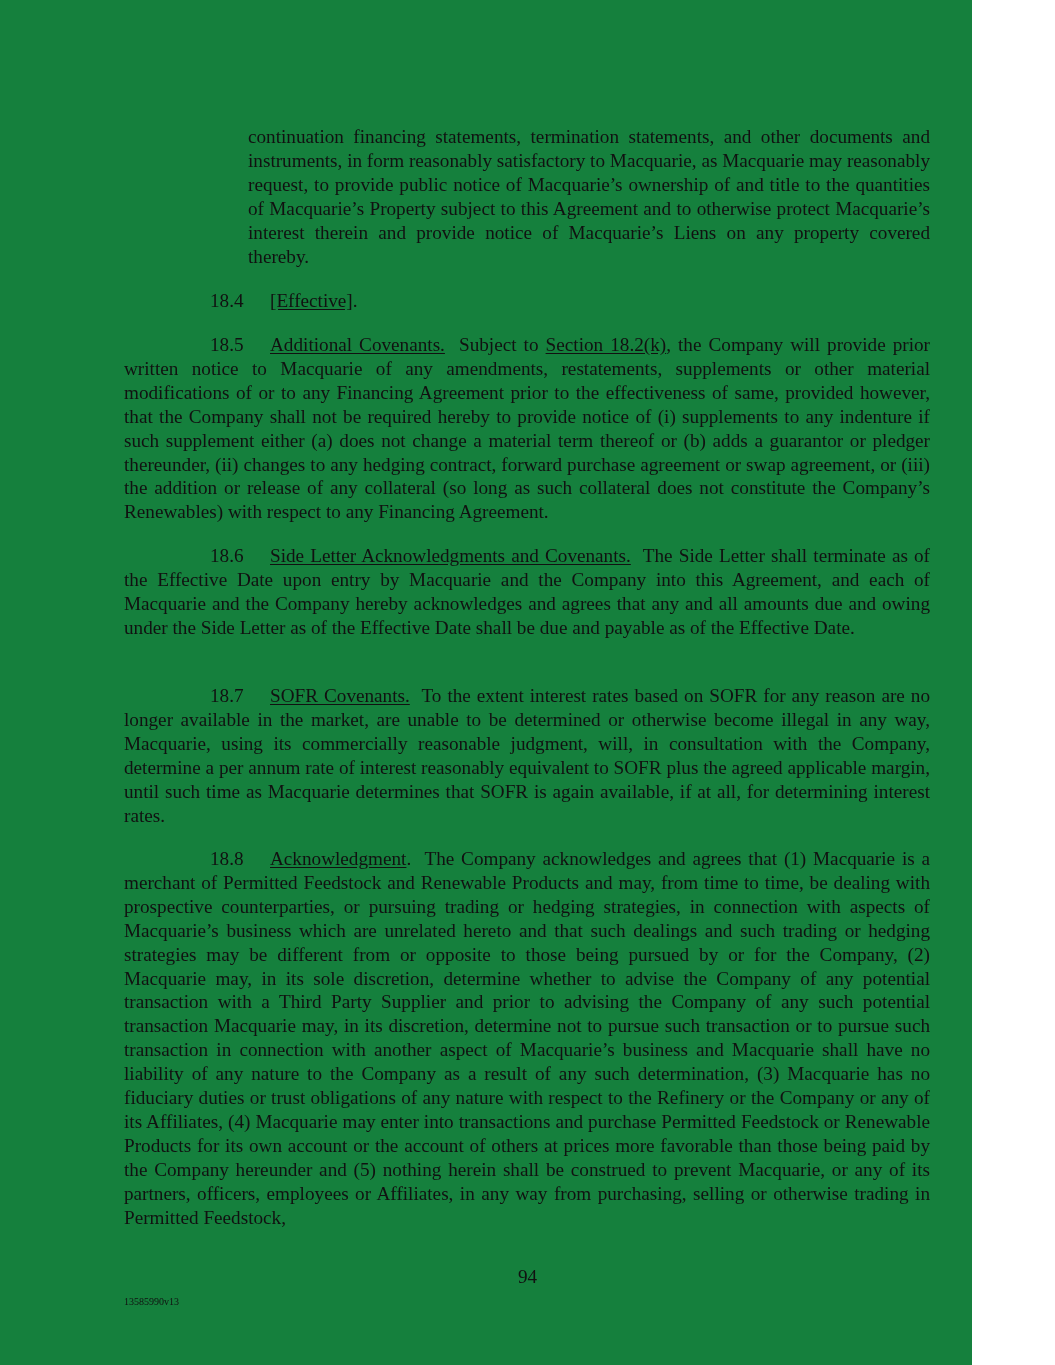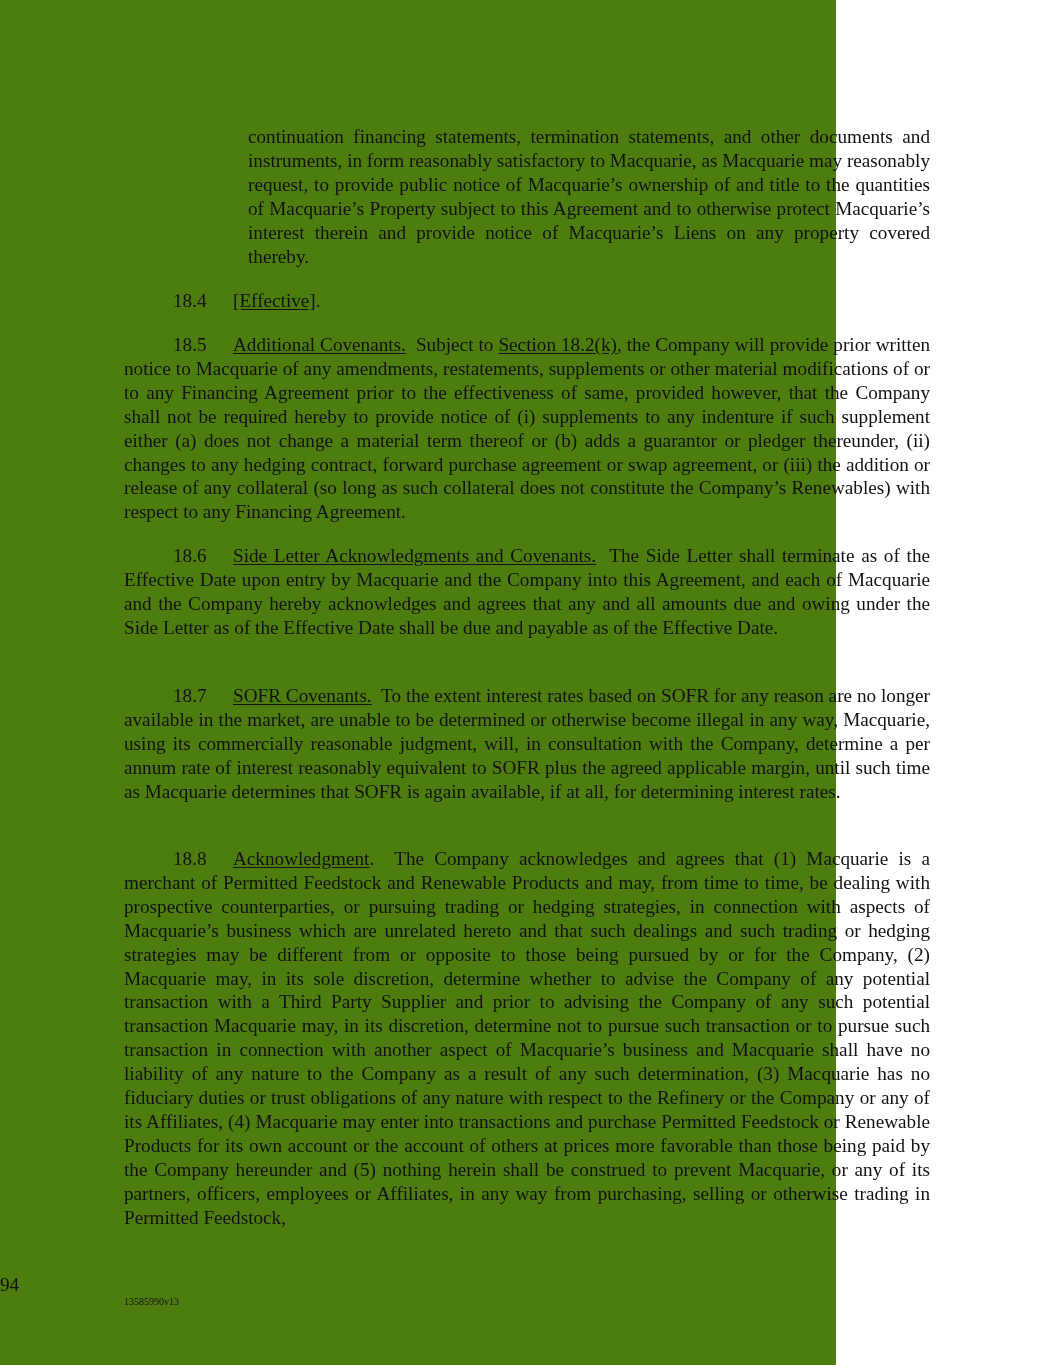--- a/index.html
+++ b/index.html
@@ -1,27 +1,27 @@
 <!DOCTYPE html>
 <html><head>
 <meta charset="utf-8">
 <style>
   html, body { margin: 0; padding: 0; background: #ffffff; }
   body { width: 1055px; height: 1365px; position: relative; overflow: hidden; }
   .page {
-    position: absolute; left: 0; top: 0; width: 836px; height: 1365px;
-    background: #4d7c0f; color: #111111;
+    position: absolute; left: 0; top: 0; width: 972px; height: 1365px;
+    background: #15803d; color: #111111;
     font-family: "Liberation Serif", serif; font-size: 19.2px; line-height: 23.9px;
   }
   .text { position: absolute; left: 124px; width: 806px; text-align: justify; }
   .cont { position: absolute; left: 248px; width: 682px; top: 125px; text-align: justify; }
-  .num { display: inline-block; width: 60px; margin-left: 49px; }
+  .num { display: inline-block; width: 60px; margin-left: 86px; }
   .u { text-decoration: underline; text-underline-offset: 2px; }
   p { margin: 0; }
-  .pagenum { position: absolute; top: 1265px; left: 0; width: 1055px; text-align: left; font-size: 19.2px; margin-top: 8px; }
+  .pagenum { position: absolute; top: 1265px; left: 0; width: 1055px; text-align: center; font-size: 19.2px; }
   .docid { position: absolute; top: 1290px; left: 124px; font-size: 10px; }
 </style>
 </head>
 <body>
 
 <div class="page">
 
   <p class="cont">continuation financing statements, termination statements, and other documents and instruments, in form reasonably satisfactory to Macquarie, as Macquarie may reasonably request, to provide public notice of Macquarie’s ownership of and title to the quantities of Macquarie’s Property subject to this Agreement and to otherwise protect Macquarie’s interest therein and provide notice of Macquarie’s Liens on any property covered thereby.</p>
 
   <p class="text" style="top:289px;"><span class="num">18.4</span><span class="u">[Effective]</span><span>.</span></p>

